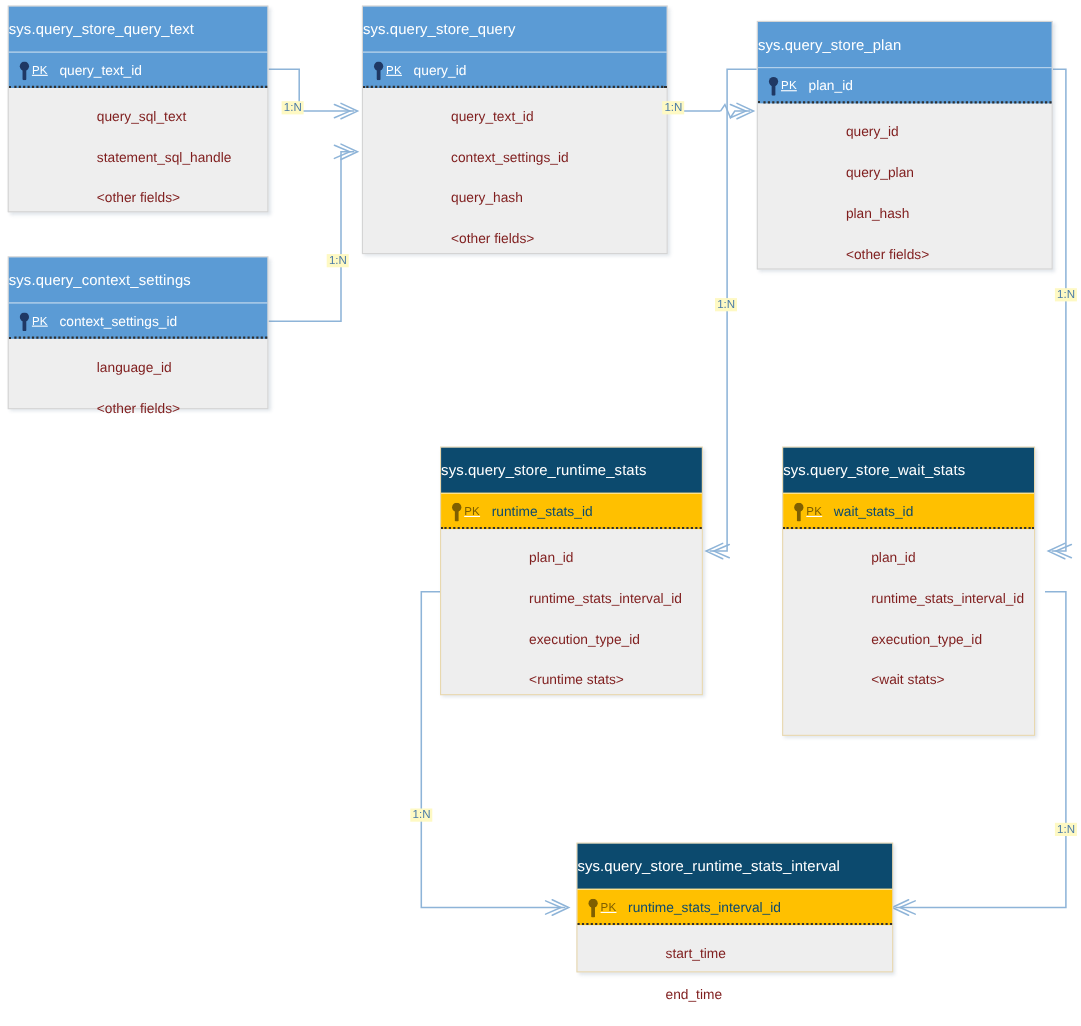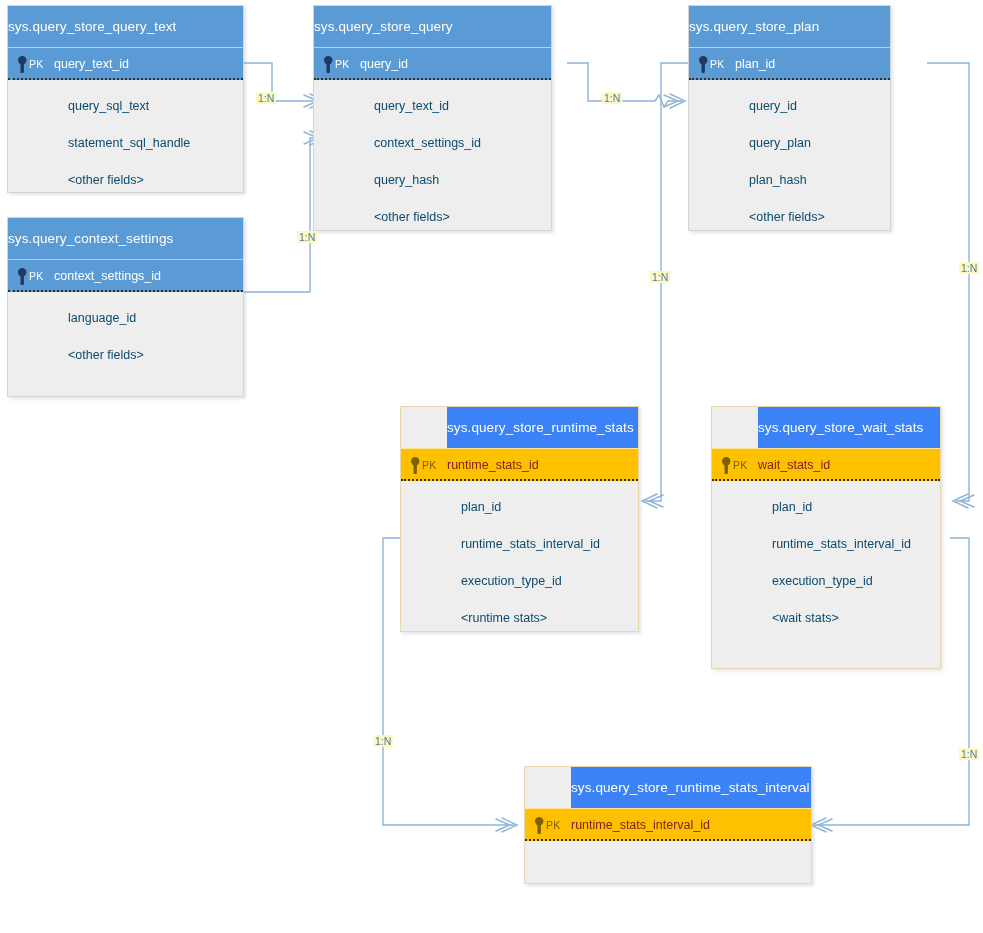--- a/index.html
+++ b/index.html
@@ -59,55 +59,56 @@
     margin-left: 46px;
   }
   .pk-badge {
     position: absolute;
     left: 9px;
     top: 0;
     height: 33px;
     display: flex;
     align-items: center;
     gap: 1px;
+    text-decoration: underline;
   }
   .key-icon {
     display: block;
     width: 11px;
     height: 17px;
   }
   .pk-label {
     font-size: 10.5px;
     letter-spacing: 0.2px;
   }
   .entity-fields {
     padding: 8px 0 10px 0;
   }
   .field {
     height: 37px;
     line-height: 37px;
-    padding-left: 60px;
+    padding-left: 80px;
     font-size: 12.5px;
-    color: #0c4a6e;
+    color: #7f1d1d;
     white-space: nowrap;
     overflow: hidden;
   }
 
   
   .theme-blue .entity-title { background: #5b9bd5; }
   .theme-blue .entity-pk    { background: #5b9bd5; }
   .theme-blue .entity-pk .pk-name { color: #ffffff; }
   .theme-blue .pk-label     { color: #ffffff; }
   .theme-blue .key-icon     { fill: #1f3864; }
   .theme-blue { border-color: #d4d4d4; }
 
   
-  .theme-orange .entity-title { background: #3b82f6; color: #ffffff; margin-left: 46px; }
+  .theme-orange .entity-title { background: #0c4a6e; color: #ffffff; }
   .theme-orange .entity-pk    { background: #ffc000; border-top-color: rgba(255,255,255,0.6); }
-  .theme-orange .entity-pk .pk-name { color: #7f1d1d; }
+  .theme-orange .entity-pk .pk-name { color: #0c4a6e; }
   .theme-orange .pk-label     { color: #7f5f00; }
   .theme-orange .key-icon     { fill: #7f5f00; }
   .theme-orange { border-color: #e8d8ae; }
 
   .edge-line {
     fill: none;
     stroke: #8eb4d8;
     stroke-width: 1.4;
   }
   .edge-arrow {
@@ -192,61 +193,61 @@
       </span>
       <span class="pk-name">query_text_id</span>
     </div>
     <div class="entity-fields">
       <div class="field">query_sql_text</div>
       <div class="field">statement_sql_handle</div>
       <div class="field">&lt;other fields&gt;</div>
     </div>
   </div>
 
-  <div class="entity theme-blue" style="left:313px; top:5px; width:239px; height:226px;">
+  <div class="entity theme-blue" style="left:329px; top:5px; width:278px; height:226px;">
     <div class="entity-title">sys.query_store_query</div>
     <div class="entity-pk">
       <span class="pk-badge">
         <svg class="key-icon" viewBox="0 0 11 17">
           <circle cx="5.2" cy="4.2" r="4.2"></circle>
           <rect x="3.5" y="6.5" width="3.4" height="10.5" rx="1.1"></rect>
         </svg>
         <span class="pk-label">PK</span>
       </span>
       <span class="pk-name">query_id</span>
     </div>
     <div class="entity-fields">
       <div class="field">query_text_id</div>
       <div class="field">context_settings_id</div>
       <div class="field">query_hash</div>
       <div class="field">&lt;other fields&gt;</div>
     </div>
   </div>
 
-  <div class="entity theme-blue" style="left:688px; top:5px; width:203px; height:226px;">
+  <div class="entity theme-blue" style="left:688px; top:19px; width:269px; height:226px;">
     <div class="entity-title">sys.query_store_plan</div>
     <div class="entity-pk">
       <span class="pk-badge">
         <svg class="key-icon" viewBox="0 0 11 17">
           <circle cx="5.2" cy="4.2" r="4.2"></circle>
           <rect x="3.5" y="6.5" width="3.4" height="10.5" rx="1.1"></rect>
         </svg>
         <span class="pk-label">PK</span>
       </span>
       <span class="pk-name">plan_id</span>
     </div>
     <div class="entity-fields">
       <div class="field">query_id</div>
       <div class="field">query_plan</div>
       <div class="field">plan_hash</div>
       <div class="field">&lt;other fields&gt;</div>
     </div>
   </div>
 
-  <div class="entity theme-blue" style="left:7px; top:217px; width:237px; height:180px;">
+  <div class="entity theme-blue" style="left:7px; top:233px; width:237px; height:139px;">
     <div class="entity-title">sys.query_context_settings</div>
     <div class="entity-pk">
       <span class="pk-badge">
         <svg class="key-icon" viewBox="0 0 11 17">
           <circle cx="5.2" cy="4.2" r="4.2"></circle>
           <rect x="3.5" y="6.5" width="3.4" height="10.5" rx="1.1"></rect>
         </svg>
         <span class="pk-label">PK</span>
       </span>
       <span class="pk-name">context_settings_id</span>
@@ -302,20 +303,24 @@
     <div class="entity-pk">
       <span class="pk-badge">
         <svg class="key-icon" viewBox="0 0 11 17">
           <circle cx="5.2" cy="4.2" r="4.2"></circle>
           <rect x="3.5" y="6.5" width="3.4" height="10.5" rx="1.1"></rect>
         </svg>
         <span class="pk-label">PK</span>
       </span>
       <span class="pk-name">runtime_stats_interval_id</span>
     </div>
+    <div class="entity-fields">
+      <div class="field">start_time</div>
+      <div class="field">end_time</div>
+    </div>
   </div>
 
   <div class="edge-label" style="left:256px; top:92px;">1:N</div>
 
   <div class="edge-label" style="left:297px; top:231px;">1:N</div>
 
   <div class="edge-label" style="left:602px; top:92px;">1:N</div>
 
   <div class="edge-label" style="left:650px; top:271px;">1:N</div>
 

